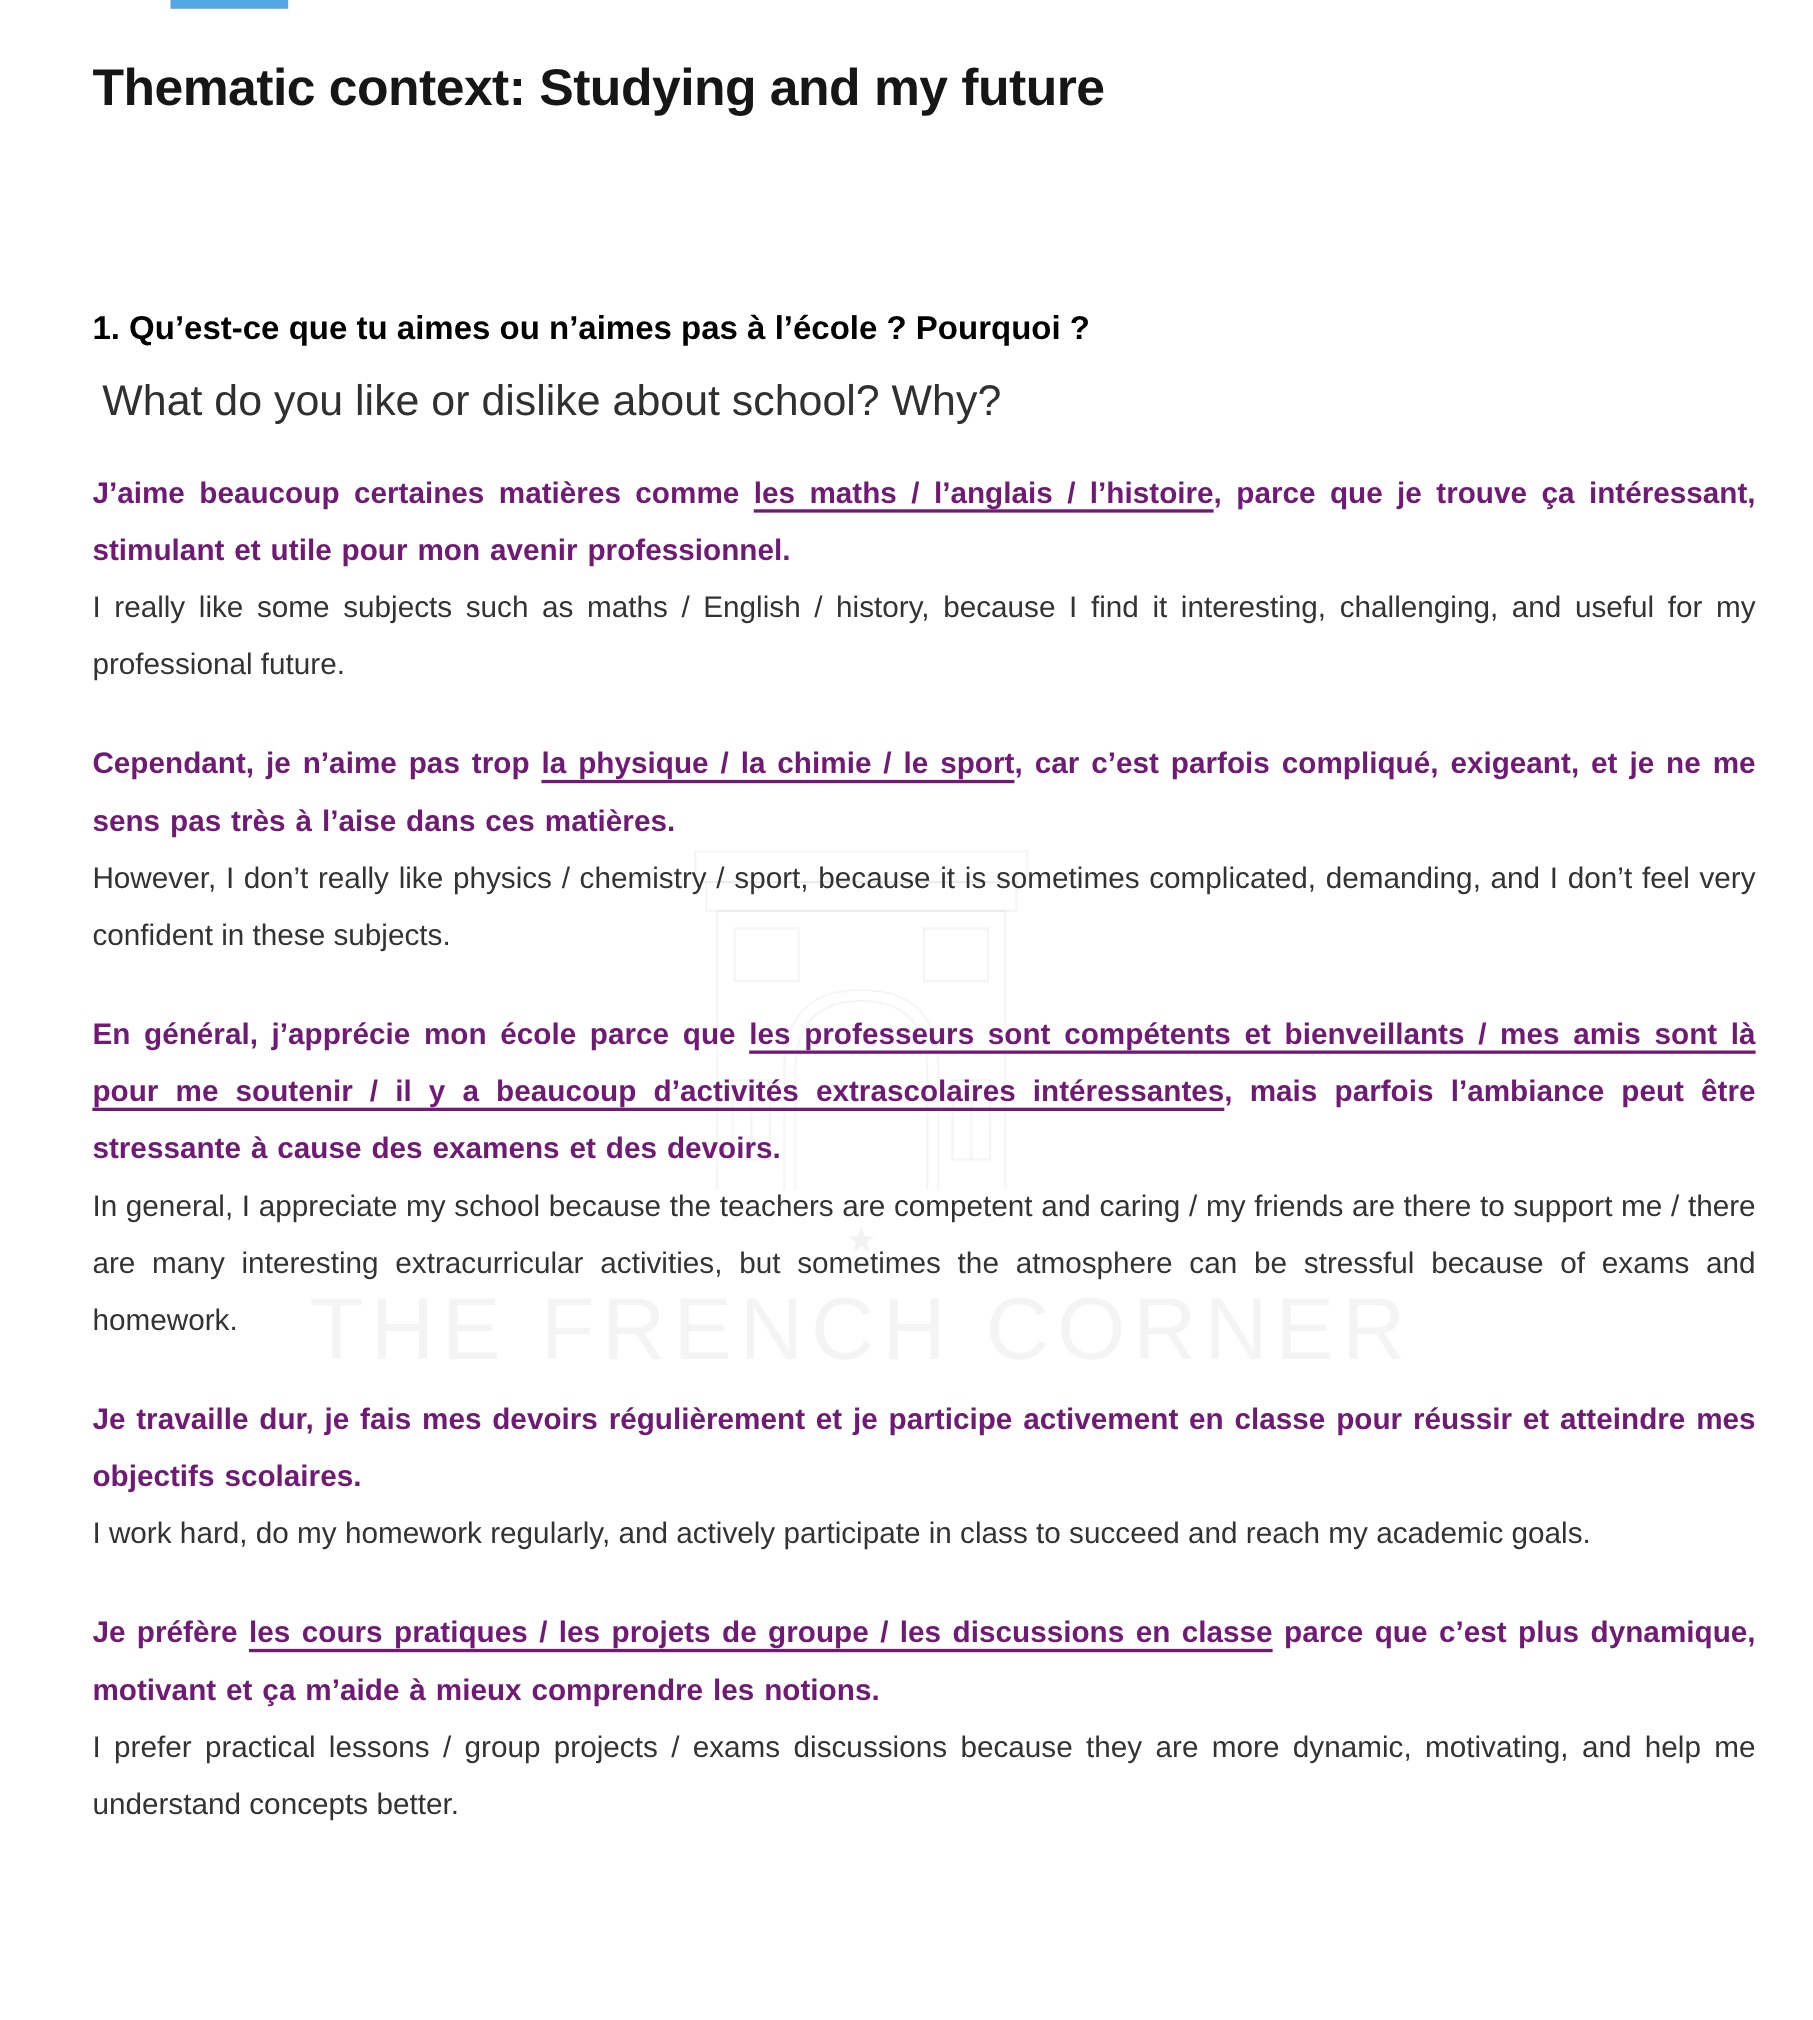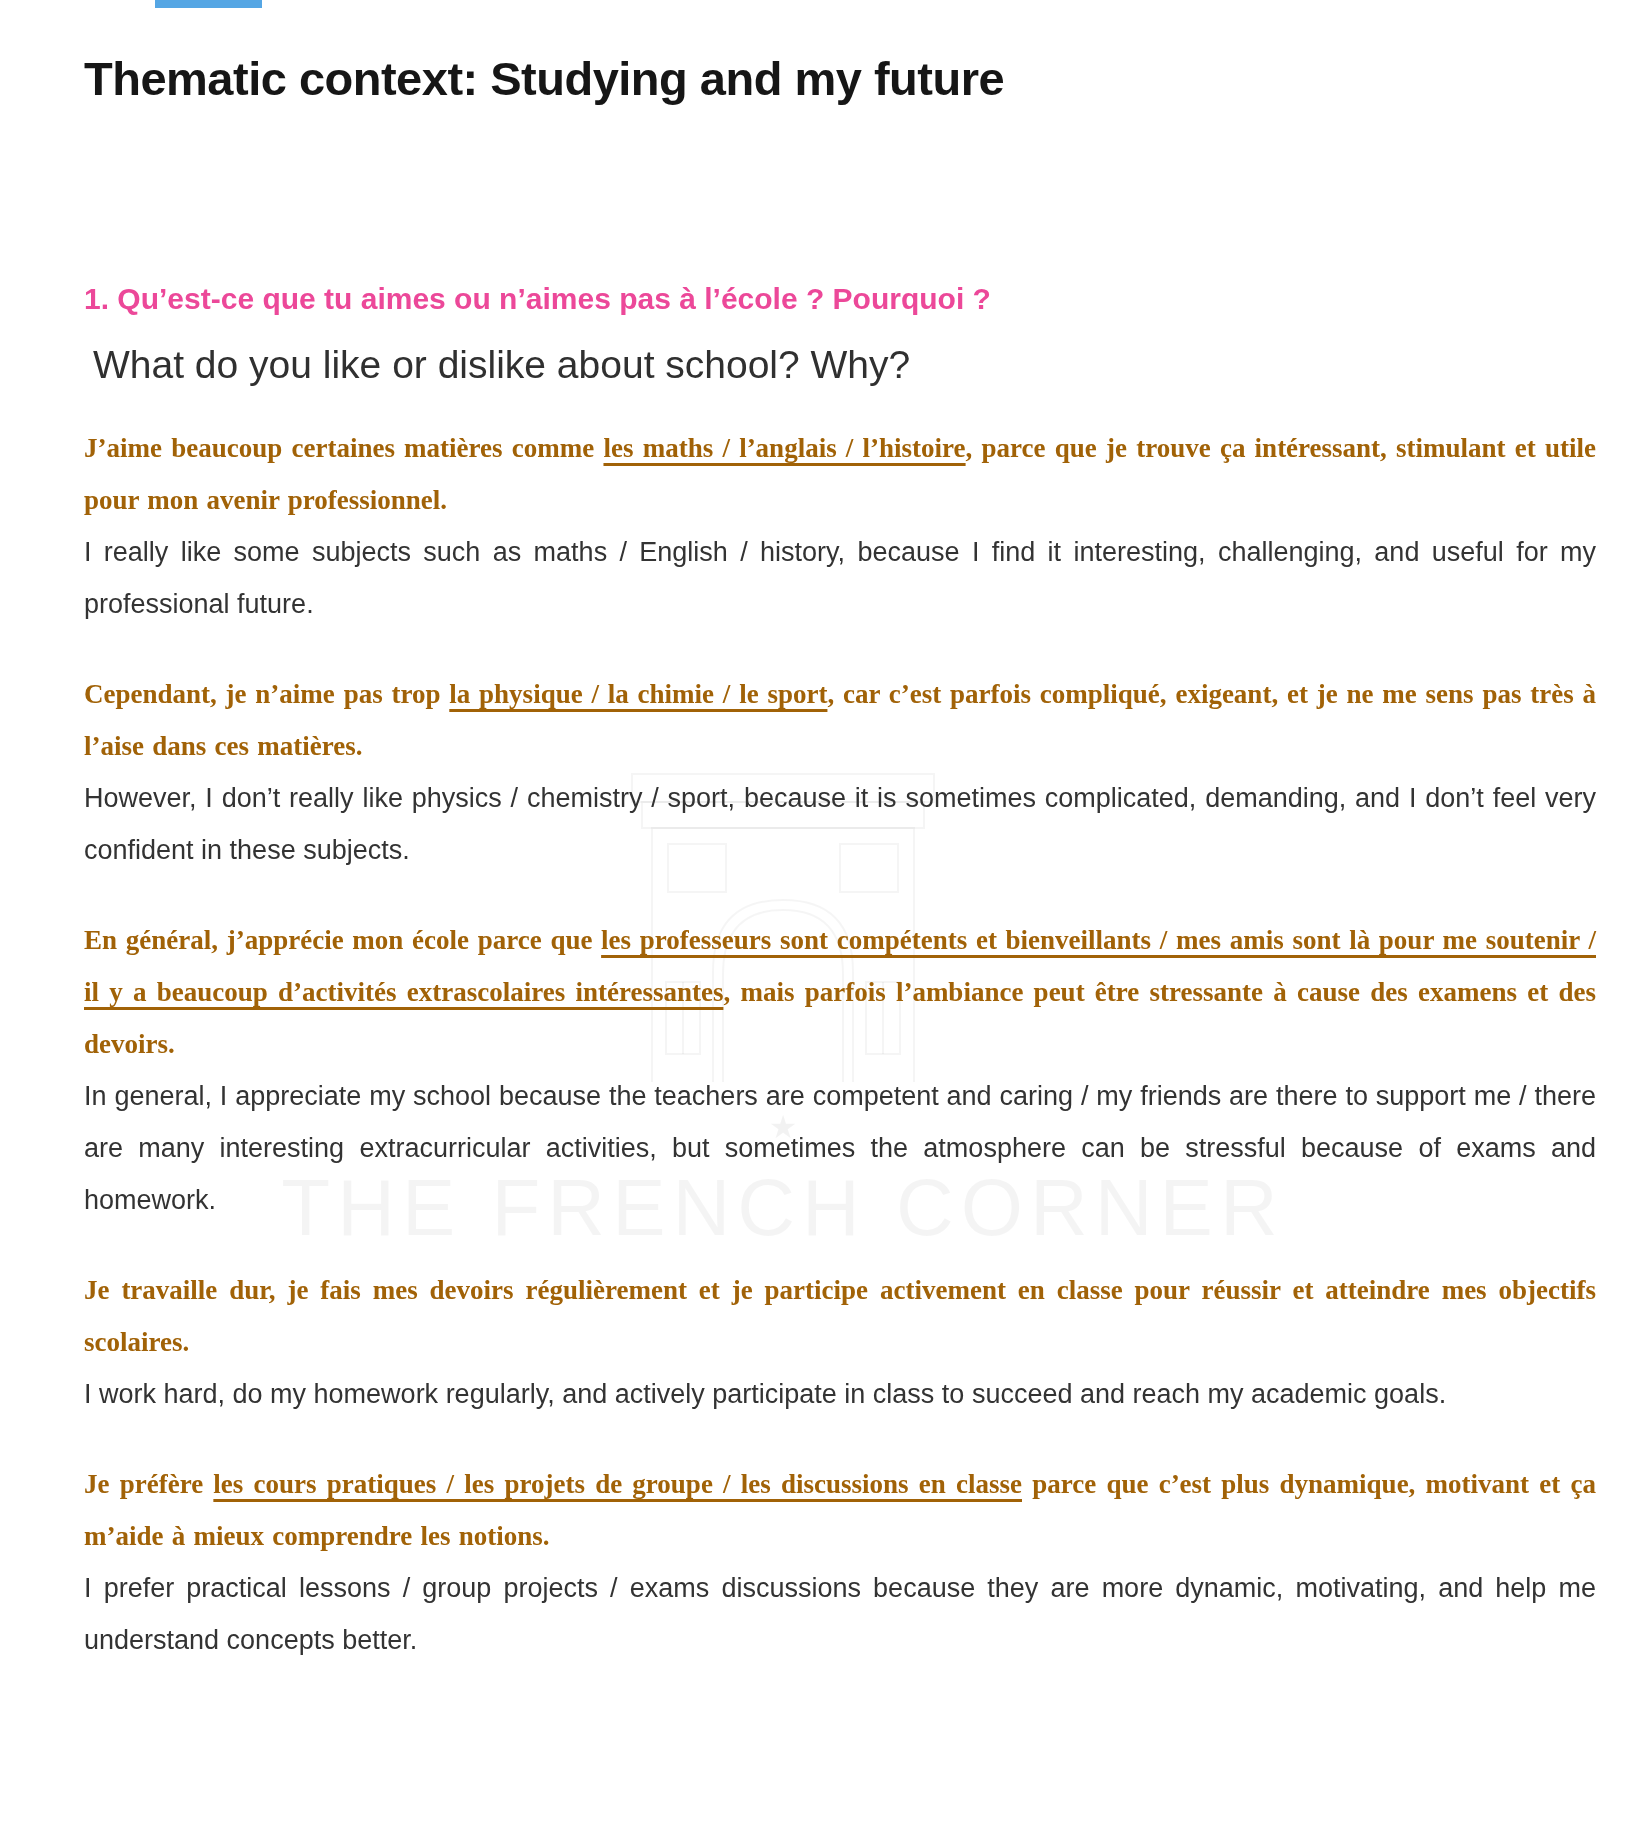--- a/index.html
+++ b/index.html
@@ -71,21 +71,21 @@
     font-weight: 700;
     letter-spacing: -0.5px;
     color: #161616;
   }
 
   .question-fr {
     margin: 172px 0 0 0;
     font-size: 30px;
     line-height: 42px;
     font-weight: 700;
-    color: #ec4899;
+    color: #000000;
   }
   .question-en {
     margin: 24px 0 0 0;
     padding-left: 9px;
     font-size: 39px;
     line-height: 42px;
     font-weight: 400;
     color: #303030;
   }
 
@@ -93,23 +93,22 @@
   .pair.first { margin-top: 36px; }
 
   .pair p {
     margin: 0;
     text-align: justify;
     line-height: 52px;
     font-size: 27px;
   }
   .fr {
     font-weight: 700;
-    color: #a16207;
+    color: #701a75;
     word-spacing: 1.5px;
-    font-family: Liberation Serif, serif;
   }
   .fr .u {
     text-decoration: underline;
     text-decoration-thickness: 2.5px;
     text-underline-offset: 6px;
   }
   .en {
     font-weight: 400;
     color: #333333;
   }

